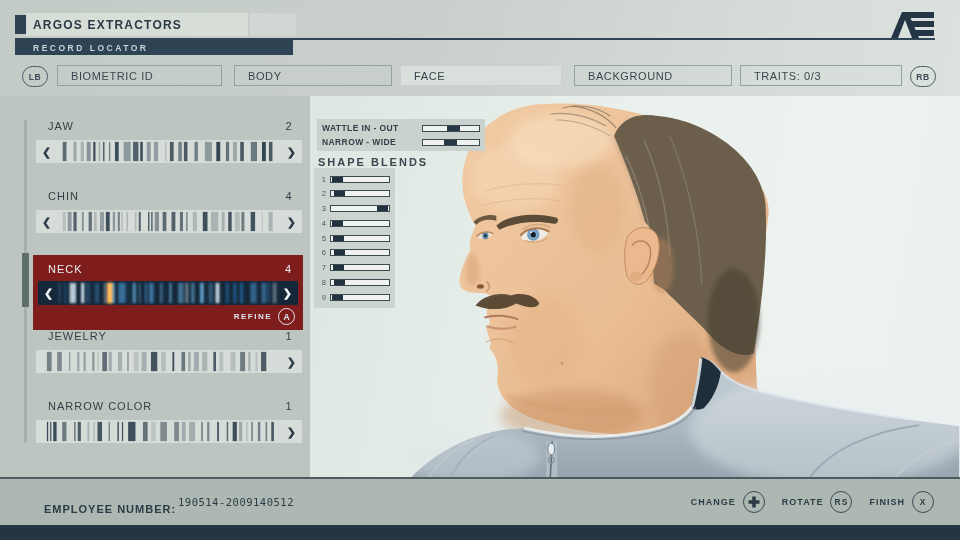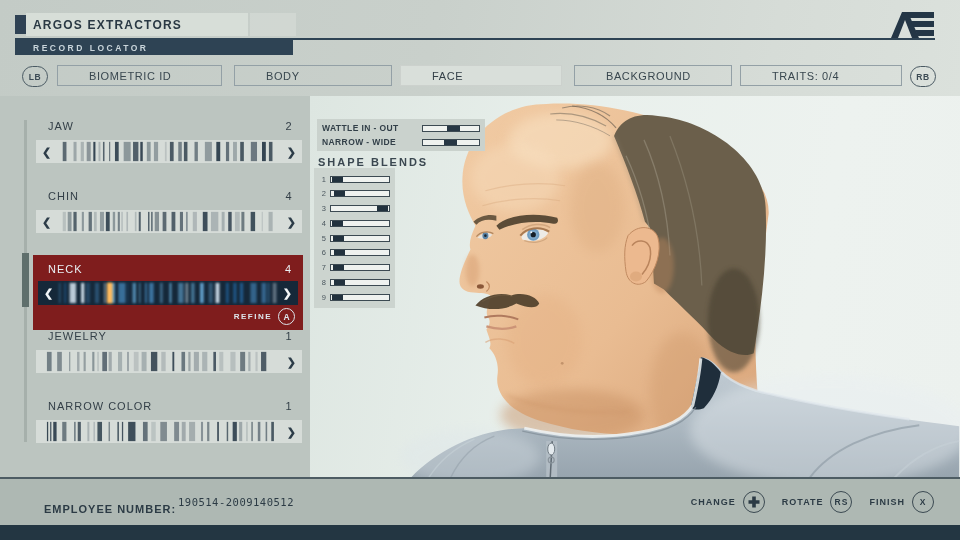--- a/index.html
+++ b/index.html
@@ -18,21 +18,21 @@
   .header-line{left:15px;top:38px;width:920px;height:2px;background:#2e4354;}
   .subtitle-bar{left:15px;top:40px;width:278px;height:15px;background:#2e4354;}
   .subtitle-text{left:33px;top:43px;font-size:8.5px;font-weight:bold;letter-spacing:2.5px;color:#c9d5db;}
   .ae-logo{left:890px;top:10px;width:46px;height:28px;}
 
   
   .shoulder-btn{top:66px;width:24px;height:19px;border:1.5px solid #4a5a63;border-radius:11px;
     display:flex;align-items:center;justify-content:center;
     font-size:8.5px;font-weight:bold;color:#3c4b54;letter-spacing:.5px;}
   .lb{left:22px;} .rb{left:910px;}
-  .tab{top:65px;height:21px;border:1px solid #93a0a6;line-height:21px;padding-left:31px;
+  .tab{top:65px;height:21px;border:1px solid #93a0a6;line-height:21px;padding-left:13px;
     font-size:11px;letter-spacing:.6px;color:#39474f;box-sizing:border-box;}
   .tab.active{background:#d9dfda;border-color:rgba(0,0,0,0.06);color:#333f47;}
   .tab-0{left:57px;width:165px;} .tab-1{left:234px;width:158px;}
   .tab-2{left:400px;width:162px;} .tab-3{left:574px;width:158px;}
   .tab-4{left:740px;width:162px;}
 
   
   .viewport{left:310px;top:96px;width:650px;height:382px;
     background:linear-gradient(100deg,#dde6e1 0%,#e9f0ec 40%,#edf2ef 75%,#ecf1ee 100%);}
   .figure{position:absolute;left:0;top:0;width:650px;height:382px;display:block;}
@@ -112,21 +112,21 @@
     <path d="M17,2 L44,2 L44,8 L19.5,8 Z" fill="#243646"></path>
     <path d="M21,11 L44,11 L44,17 L23.5,17 Z" fill="#243646"></path>
     <path d="M25,20 L44,20 L44,26 L27.5,26 Z" fill="#243646"></path>
   </svg>
 
   <div class="abs shoulder-btn lb">LB</div>
   <div class="abs tab tab-0">BIOMETRIC ID</div>
   <div class="abs tab tab-1">BODY</div>
   <div class="abs tab tab-2 active">FACE</div>
   <div class="abs tab tab-3">BACKGROUND</div>
-  <div class="abs tab tab-4">TRAITS: 0/4</div>
+  <div class="abs tab tab-4">TRAITS: 0/3</div>
   <div class="abs shoulder-btn rb">RB</div>
 
   <div class="abs viewport">
     <svg class="figure" viewBox="0 0 650 383">
       <defs>
         <linearGradient id="skin" x1="0" y1="0" x2="1" y2="1">
           <stop offset="0" stop-color="#f1cba4"></stop>
             <stop offset=".55" stop-color="#e9bc92"></stop>
             <stop offset="1" stop-color="#d5a075"></stop>
         </linearGradient>

